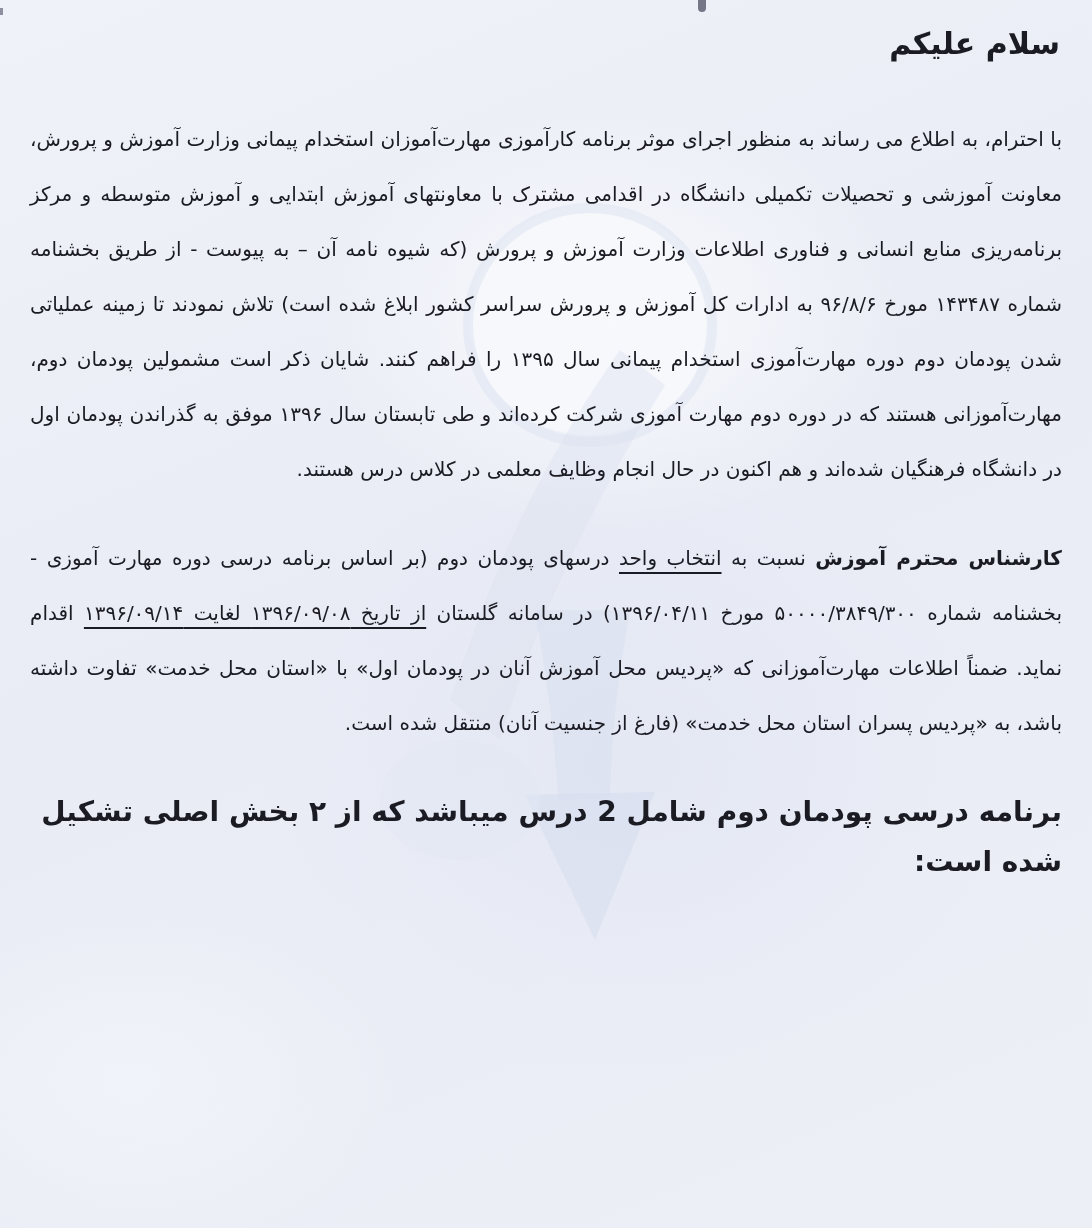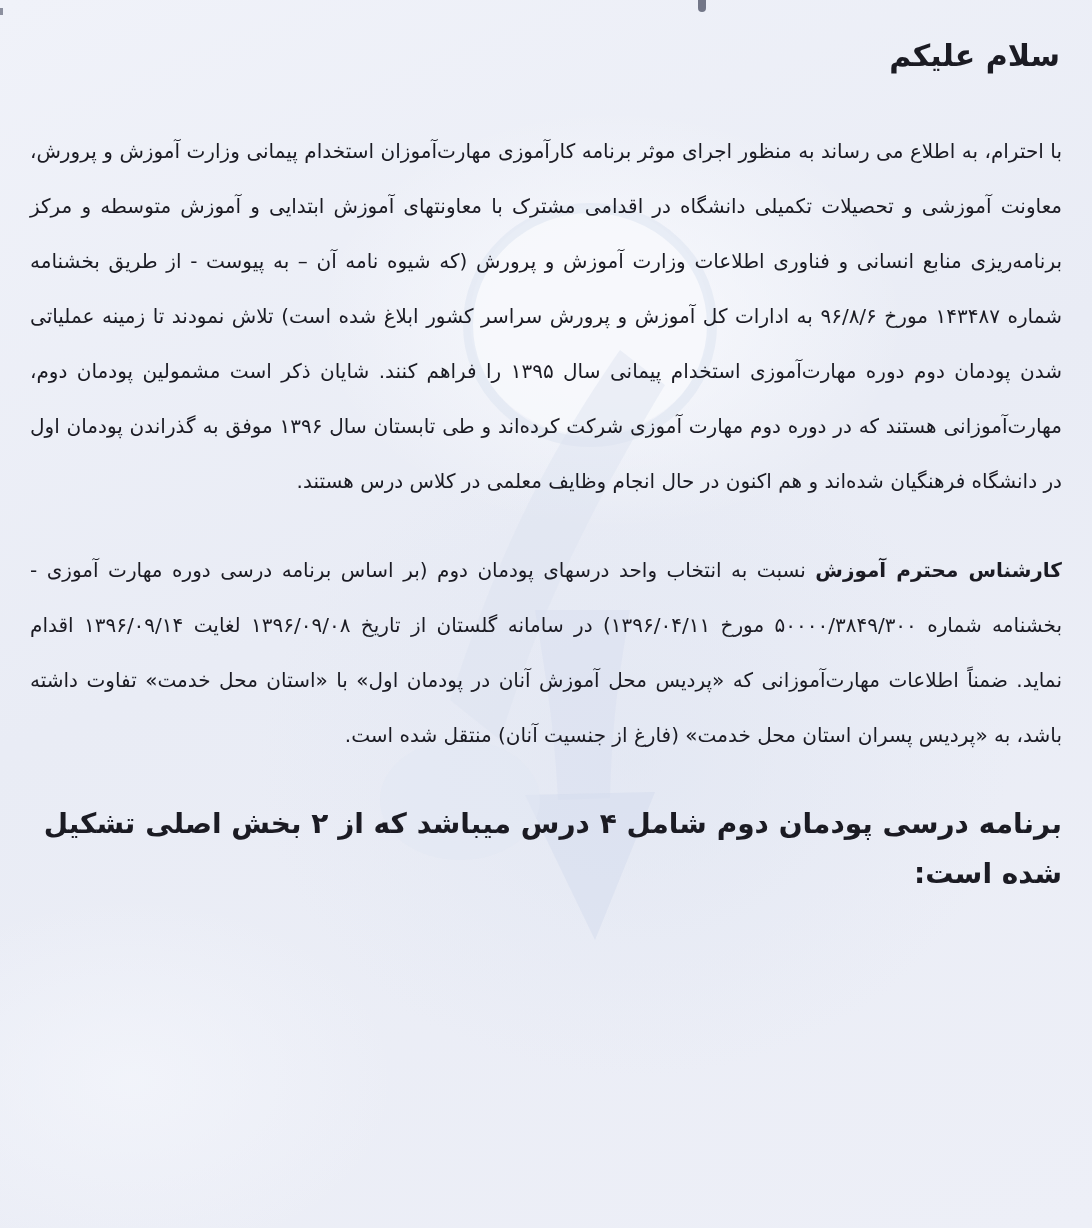--- a/index.html
+++ b/index.html
@@ -11,21 +11,21 @@
     height: 1228px;
     overflow: hidden;
     background: #ebeef6;
     font-family: "DejaVu Sans", sans-serif;
   }
   .page {
     position: relative;
     width: 1092px;
     height: 1228px;
     box-sizing: border-box;
-    padding: 24px 30px 0 30px;
+    padding: 12px 30px 0 30px;
     direction: rtl;
     color: #1b1b23;
     background:
       radial-gradient(ellipse 420px 300px at 56% 26%, rgba(250,251,254,0.9) 0%, rgba(250,251,254,0) 70%),
       radial-gradient(ellipse 500px 420px at 58% 62%, rgba(222,228,241,0.55) 0%, rgba(222,228,241,0) 75%),
       radial-gradient(ellipse 380px 260px at 12% 88%, rgba(243,245,251,0.8) 0%, rgba(243,245,251,0) 70%),
       linear-gradient(158deg, #f0f2f9 0%, #e9ecf5 45%, #edeff7 100%);
   }
   .watermark {
     position: absolute;
@@ -54,20 +54,21 @@
   .heading {
     font-size: 28px;
     font-weight: bold;
     line-height: 50px;
     text-align: right;
     margin: 0 0 44px 0;
   }
   .module { margin-bottom: 0; }
   b, strong { font-weight: bold; }
   .u {
+    text-decoration: underline;
     text-decoration-thickness: 2px;
     text-underline-offset: 7px;
   }
   .speck {
     position: absolute;
     background: #4a4f63;
     z-index: 2;
   }
   .speck-1 { left: 698px; top: 0; width: 8px; height: 12px; border-radius: 0 0 4px 4px; opacity: 0.75; }
   .speck-2 { left: 0; top: 8px; width: 3px; height: 7px; opacity: 0.6; }
@@ -90,18 +91,18 @@
   <div class="speck speck-2"></div>
 
   <div class="content">
 
     <h1 class="title">سلام علیکم</h1>
 
     <p class="para intro"><span>با احترام، به اطلاع می رساند به منظور اجرای موثر برنامه کارآموزی مهارت‌آموزان استخدام پیمانی وزارت آموزش و پرورش، معاونت آموزشی و تحصیلات تکمیلی دانشگاه در اقدامی مشترک با معاونتهای آموزش ابتدایی و آموزش متوسطه و مرکز برنامه‌ریزی منابع انسانی و فناوری اطلاعات وزارت آموزش و پرورش (که شیوه نامه آن – به پیوست - از طریق بخشنامه شماره ۱۴۳۴۸۷ مورخ ۹۶/۸/۶ به ادارات کل آموزش و پرورش سراسر کشور ابلاغ شده است) تلاش نمودند تا زمینه عملیاتی شدن پودمان دوم دوره مهارت‌آموزی استخدام پیمانی سال ۱۳۹۵ را فراهم کنند. شایان ذکر است مشمولین پودمان دوم، مهارت‌آموزانی هستند که در دوره دوم مهارت آموزی شرکت کرده‌اند و طی تابستان سال ۱۳۹۶ موفق به گذراندن پودمان اول در دانشگاه فرهنگیان شده‌اند و هم اکنون در حال انجام وظایف معلمی در کلاس درس هستند.</span></p>
 
     <p class="para course"><strong>کارشناس محترم آموزش</strong><span> نسبت به </span><span class="u">انتخاب واحد</span><span> درسهای پودمان دوم (بر اساس برنامه درسی دوره مهارت آموزی - بخشنامه شماره ۵۰۰۰۰/۳۸۴۹/۳۰۰ مورخ ۱۳۹۶/۰۴/۱۱) در سامانه گلستان </span><span class="u">از تاریخ ۱۳۹۶/۰۹/۰۸ لغایت ۱۳۹۶/۰۹/۱۴</span><span> اقدام نماید. ضمناً اطلاعات مهارت‌آموزانی که «پردیس محل آموزش آنان در پودمان اول» با «استان محل خدمت» تفاوت داشته باشد، به «پردیس پسران استان محل خدمت» (فارغ از جنسیت آنان) منتقل شده است.</span></p>
 
-    <p class="heading">برنامه درسی پودمان دوم شامل ۴ درس میباشد که از ۲ بخش اصلی تشکیل شده است:</p>
+    <p class="heading">برنامه درسی پودمان دوم شامل 2 درس میباشد که از ۲ بخش اصلی تشکیل شده است:</p>
 
     <p class="para module"></p>
 
   </div>
 </div>
 
 </body></html>

